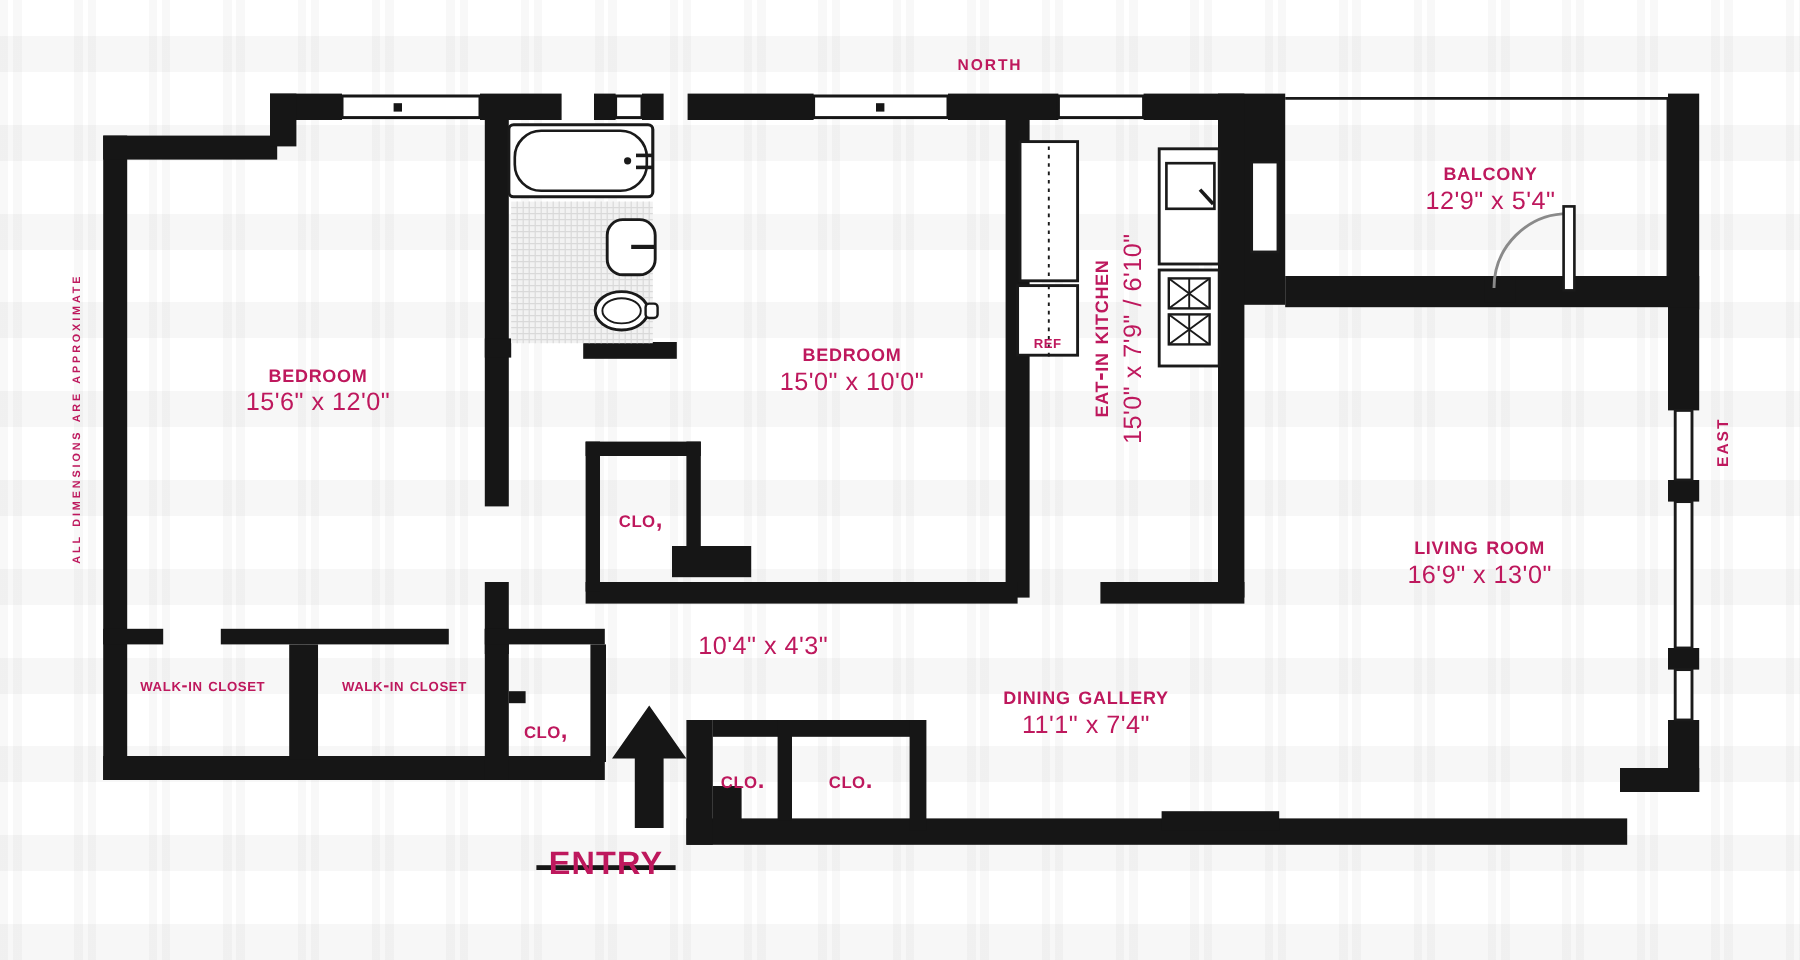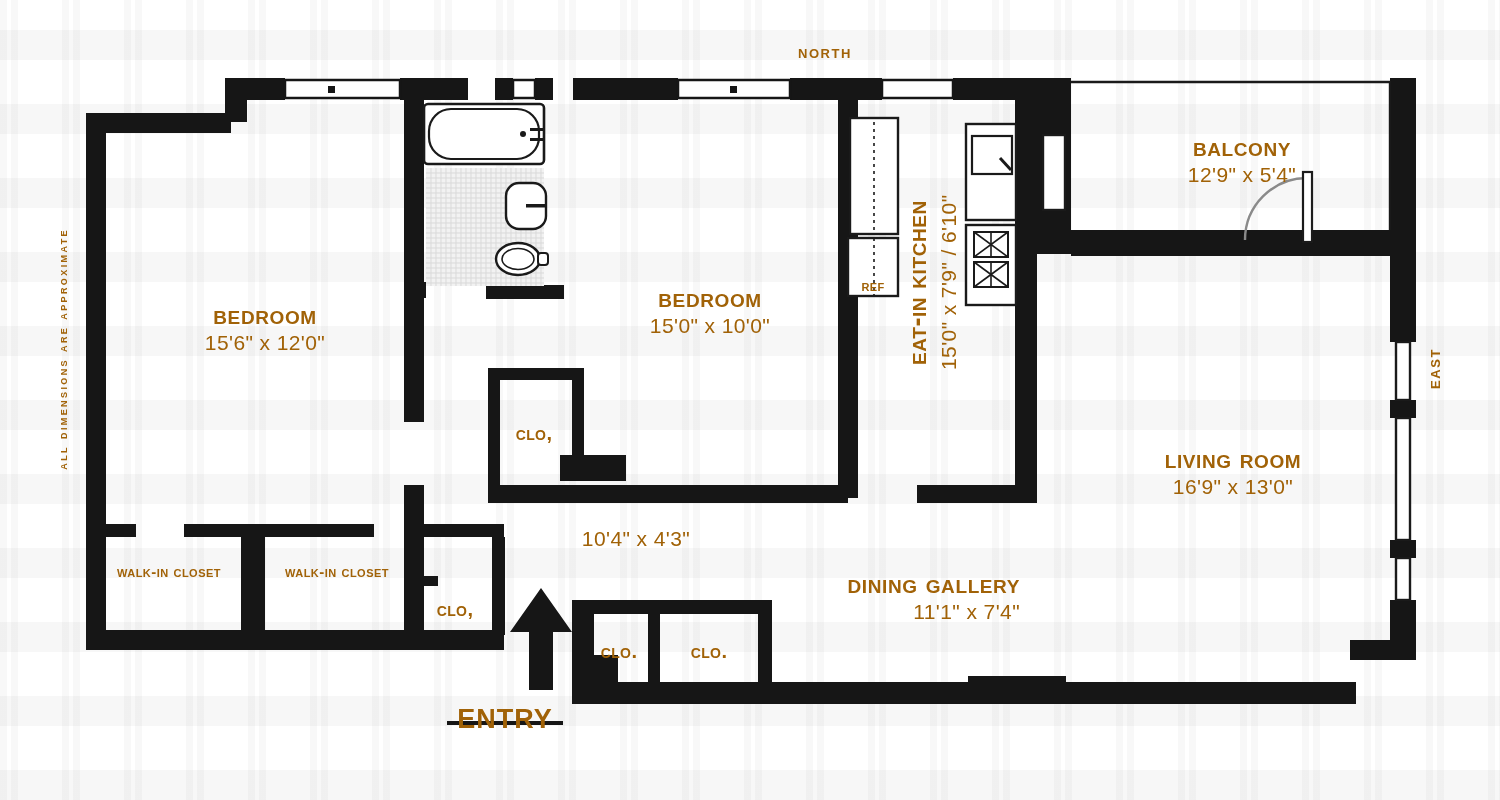--- a/index.html
+++ b/index.html
@@ -34,28 +34,28 @@
   }
   svg#plan-svg {
     position: absolute;
     left: 0; top: 0;
     width: 1500px;
     height: 800px;
   }
   .lbl {
     position: absolute;
     text-align: center;
-    color: #a16207;
+    color: #be185d;
     line-height: 1.13;
     white-space: nowrap;
     font-family: "Liberation Sans", sans-serif;
   }
   .room-name {
     font-weight: bold;
-    font-size: 27px;
+    font-size: 21px;
     letter-spacing: 0.6px;
     font-variant: small-caps;
     text-transform: lowercase;
   }
   .room-name::first-letter { font-size: 1em; }
   .room-dim {
     font-size: 21px;
     letter-spacing: 0.4px;
     font-weight: 500;
   }
@@ -296,21 +296,21 @@
 
   <div class="lbl" style="left:1110px; top:444px; width:246px;text-align:center;">
     <div class="room-name">Living Room</div>
     <div class="room-dim">16'9" x 13'0"</div>
   </div>
 
   <div class="lbl" style="left:528px; top:527px; width:216px;">
     <div class="room-dim">10'4" x 4'3"</div>
   </div>
 
-  <div class="lbl" style="left:790px; top:569px; width:230px;text-align:right;">
+  <div class="lbl" style="left:790px; top:569px; width:230px;">
     <div class="room-name">Dining Gallery</div>
     <div class="room-dim">11'1" x 7'4"</div>
   </div>
 
   <div class="lbl small-name" style="left:104px; top:564px; width:130px;">Walk-In Closet</div>
 
   <div class="lbl small-name" style="left:272px; top:564px; width:130px;">Walk-In Closet</div>
 
   <div class="lbl tiny-name" style="left:424px; top:598px; width:62px;">Clo,</div>
 

